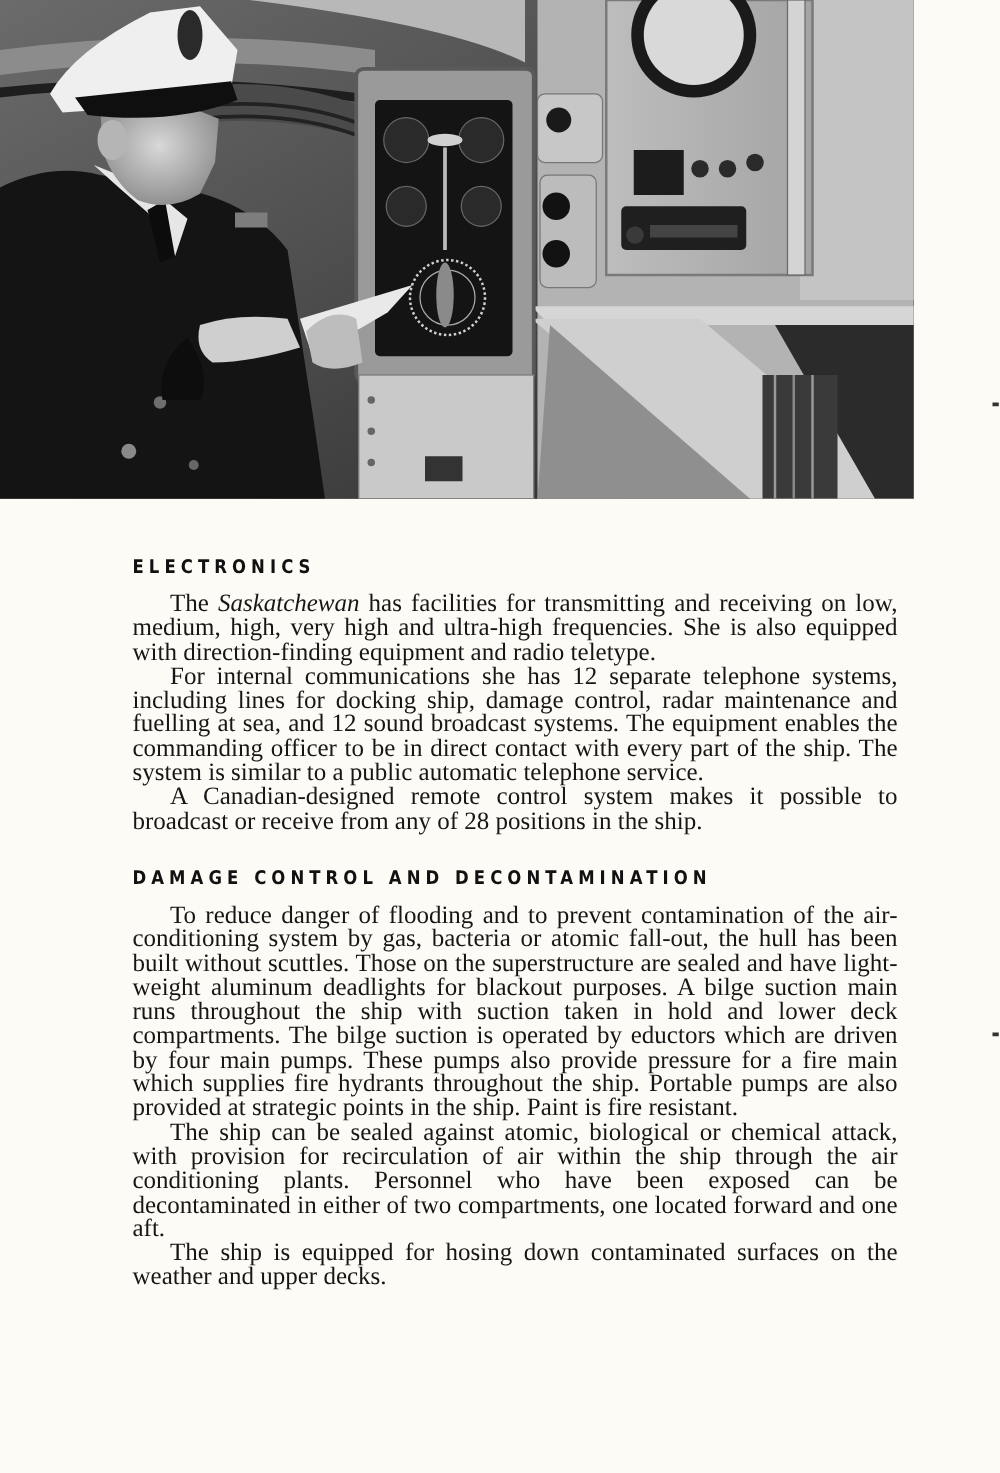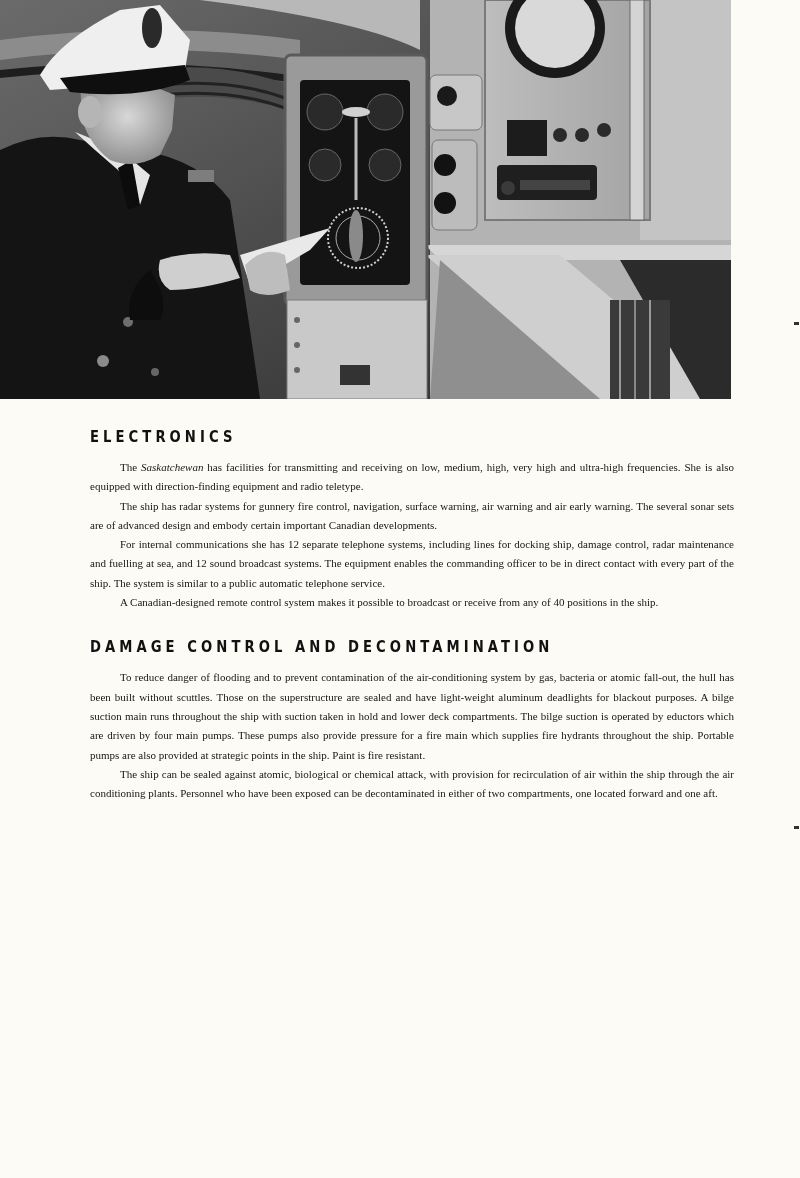--- a/index.html
+++ b/index.html
@@ -25,26 +25,26 @@
     margin: 0; padding: 0;
     font-family: "DejaVu Sans", "Liberation Sans", sans-serif;
     font-weight: bold;
     font-size: 15px;
     letter-spacing: 4.6px;
     color: #111;
     transform: scaleX(0.88);
     transform-origin: left center;
     white-space: nowrap;
   }
-  .section { margin: 0; }
+  .section { margin: 16px; }
   .section + .section { margin-top: 26px; }
   .section-body { margin-top: 12px; }
   p.para {
     margin: 0;
-    font-size: 11px;
+    font-size: 20px;
     line-height: 19.3px;
     text-align: justify;
     text-indent: 30px;
     hyphens: none;
   }
   p.para em { font-style: italic; }
 </style>
 </head>
 <body>
 
@@ -149,27 +149,27 @@
 
 <div class="margin-mark" style="left:794px; top:322px;"></div>
 <div class="margin-mark" style="left:794px; top:826px;"></div>
 
 <div class="content">
 
   <section class="section">
     <h2 class="section-heading">ELECTRONICS</h2>
     <div class="section-body">
       <p class="para"><span>The </span><em>Saskatchewan</em><span> has facilities for transmitting and receiving on low, medium, high, very high and ultra-high frequencies. She is also equipped with direction-finding equipment and radio teletype.</span></p>
-      <p class="para"><span>The ship has radar systems for gunnery fire control, navigation, surface warning, air warning and air early warning. The several sonar sets are of advanced design and embody certain important Canadian developments.</span></p>
       <p class="para"><span>For internal communications she has 12 separate telephone systems, including lines for docking ship, damage control, radar maintenance and fuelling at sea, and 12 sound broadcast systems. The equipment enables the commanding officer to be in direct contact with every part of the ship. The system is similar to a public automatic telephone service.</span></p>
-      <p class="para"><span>A Canadian-designed remote control system makes it possible to broadcast or receive from any of 40 positions in the ship.</span></p>
+      <p class="para"><span>A Canadian-designed remote control system makes it possible to broadcast or receive from any of 28 positions in the ship.</span></p>
     </div>
   </section>
 
   <section class="section">
     <h2 class="section-heading">DAMAGE CONTROL AND DECONTAMINATION</h2>
     <div class="section-body">
       <p class="para"><span>To reduce danger of flooding and to prevent contamination of the air-conditioning system by gas, bacteria or atomic fall-out, the hull has been built without scuttles. Those on the superstructure are sealed and have light-weight aluminum deadlights for blackout purposes. A bilge suction main runs throughout the ship with suction taken in hold and lower deck compartments. The bilge suction is operated by eductors which are driven by four main pumps. These pumps also provide pressure for a fire main which supplies fire hydrants throughout the ship. Portable pumps are also provided at strategic points in the ship. Paint is fire resistant.</span></p>
       <p class="para"><span>The ship can be sealed against atomic, biological or chemical attack, with provision for recirculation of air within the ship through the air conditioning plants. Personnel who have been exposed can be decontaminated in either of two compartments, one located forward and one aft.</span></p>
+      <p class="para"><span>The ship is equipped for hosing down contaminated surfaces on the weather and upper decks.</span></p>
     </div>
   </section>
 
 </div>
 
 </body></html>

